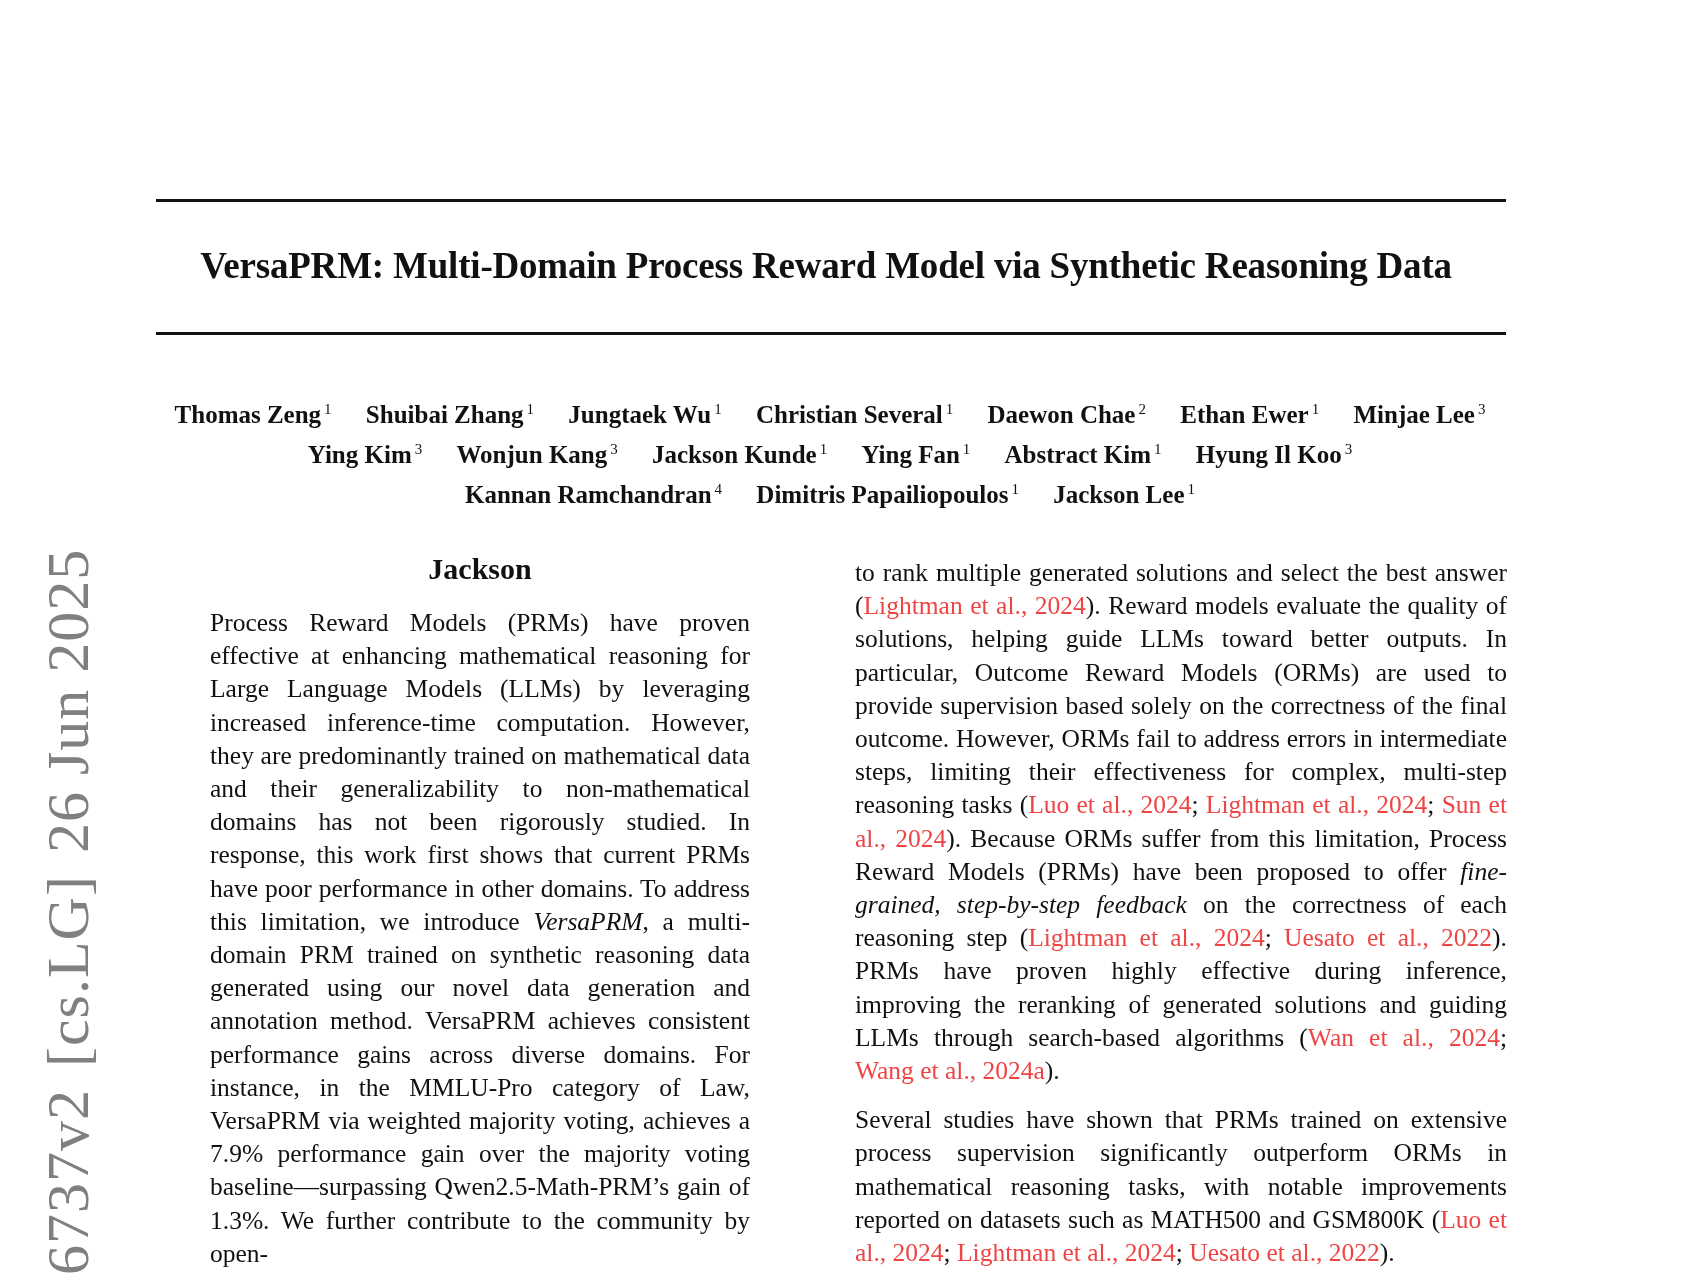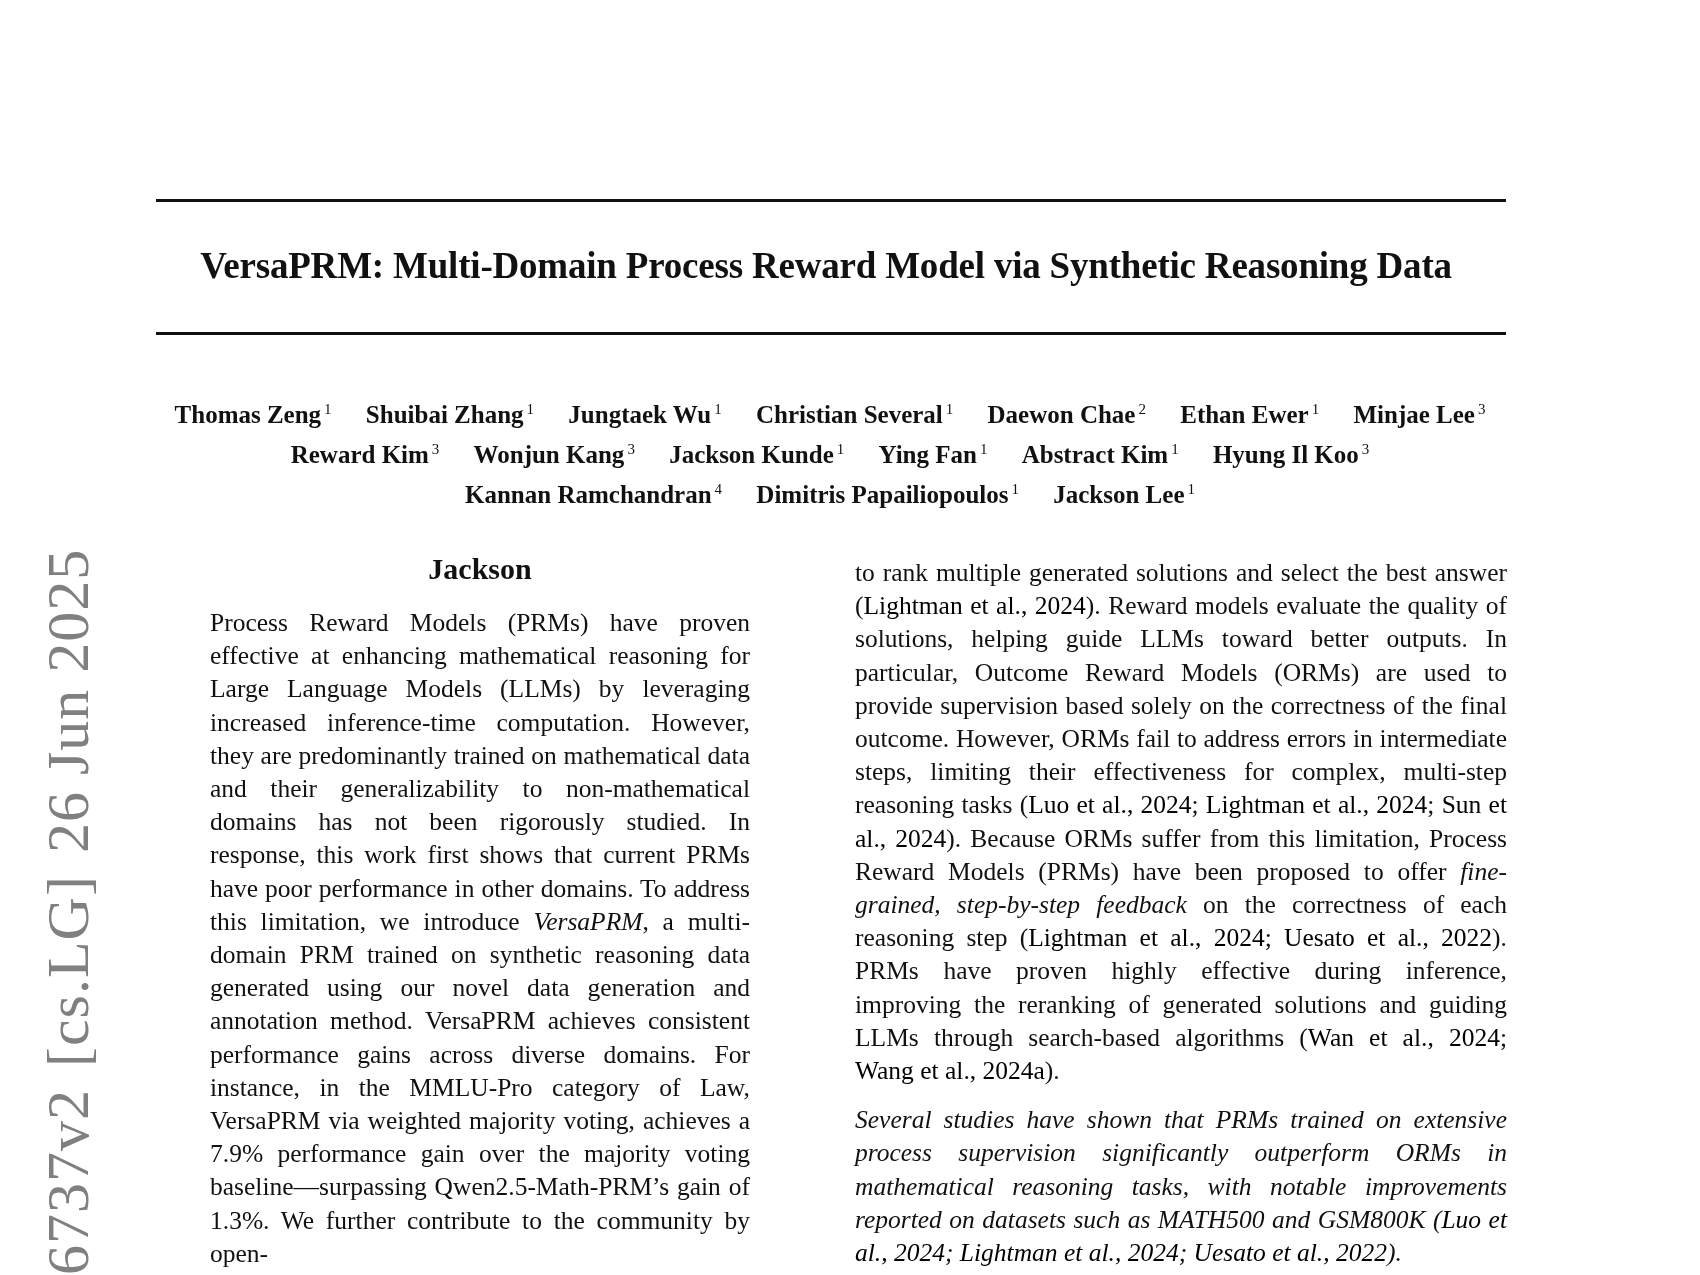--- a/index.html
+++ b/index.html
@@ -18,22 +18,22 @@
                  transform: rotate(-90deg); font-size: 60px; color: #808080; white-space: nowrap;
                  letter-spacing: 1px; }
   .arxiv-stamp span { margin-right: 22px; }
   .abstract-heading { position: absolute; top: 552px; left: 210px; width: 540px; text-align: center;
                       font-weight: bold; font-size: 30px; }
   .abstract-body { position: absolute; top: 606px; left: 210px; width: 540px; font-size: 25.5px;
                    line-height: 33.2px; text-align: justify; }
   .abstract-body p, .col-right p { margin: 0; }
   .col-right { position: absolute; top: 556px; left: 855px; width: 652px; font-size: 25.5px;
                line-height: 33.2px; text-align: justify; }
-  .col-right p + p { margin-top: 16px; font-style: italic; }
-  .cite { color: #000000; }
+  .col-right p + p { margin-top: 16px; }
+  .cite { color: #ef4444; }
   .em { font-style: italic; }
   .strong-em { font-style: italic; font-weight: normal; }
 </style>
 </head>
 <body>
 
 <div class="arxiv-stamp">
   <span>6737v2</span><span>[cs.LG]</span><span>26 Jun 2025</span>
 </div>
 
@@ -43,21 +43,21 @@
 
 <div class="authors">
   <span class="author"><span>Thomas Zeng</span><sup>1</sup></span>
   <span class="author"><span>Shuibai Zhang</span><sup>1</sup></span>
   <span class="author"><span>Jungtaek Wu</span><sup>1</sup></span>
   <span class="author"><span>Christian Several</span><sup>1</sup></span>
   <span class="author"><span>Daewon Chae</span><sup>2</sup></span>
   <span class="author"><span>Ethan Ewer</span><sup>1</sup></span>
   <span class="author"><span>Minjae Lee</span><sup>3</sup></span>
   <br>
-  <span class="author"><span>Reward Kim</span><sup>3</sup></span>
+  <span class="author"><span>Ying Kim</span><sup>3</sup></span>
   <span class="author"><span>Wonjun Kang</span><sup>3</sup></span>
   <span class="author"><span>Jackson Kunde</span><sup>1</sup></span>
   <span class="author"><span>Ying Fan</span><sup>1</sup></span>
   <span class="author"><span>Abstract Kim</span><sup>1</sup></span>
   <span class="author"><span>Hyung Il Koo</span><sup>3</sup></span>
   <br>
   <span class="author"><span>Kannan Ramchandran</span><sup>4</sup></span>
   <span class="author"><span>Dimitris Papailiopoulos</span><sup>1</sup></span>
   <span class="author"><span>Jackson Lee</span><sup>1</sup></span>
 </div>

